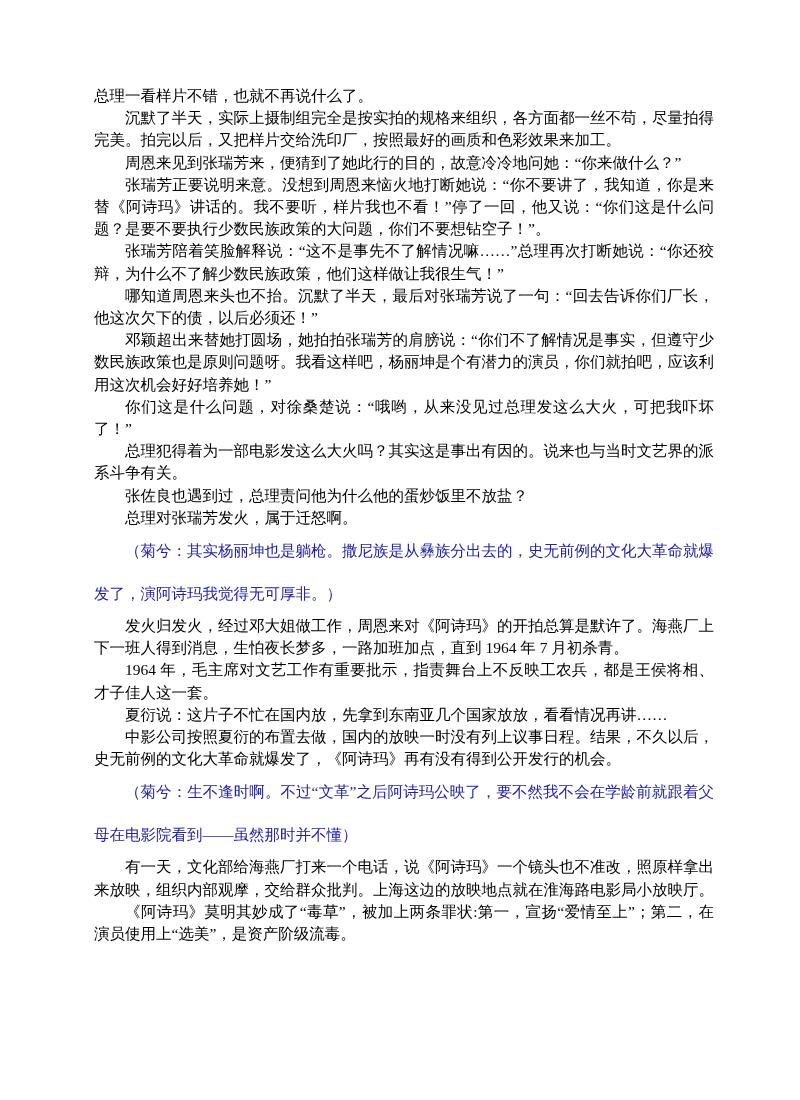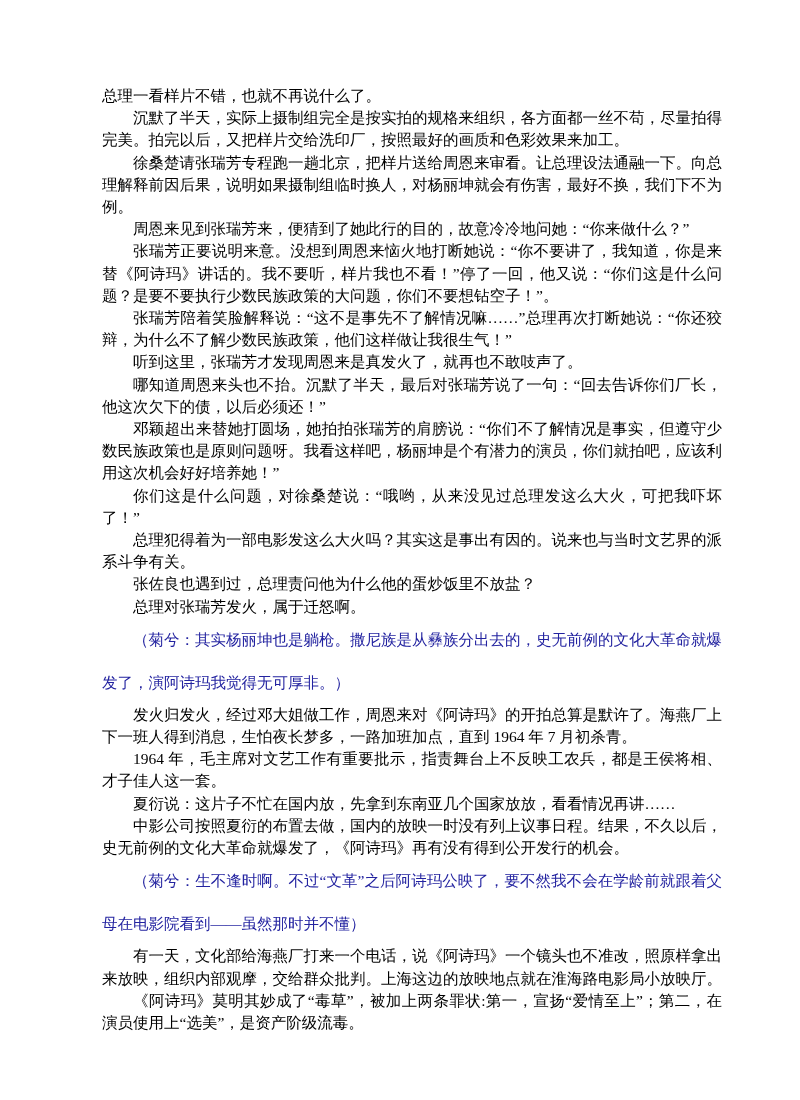--- a/index.html
+++ b/index.html
@@ -9,21 +9,21 @@
   }
   body {
     width: 800px;
     height: 1100px;
     position: relative;
     overflow: hidden;
     font-family: "Liberation Serif", "DejaVu Serif", serif;
   }
   .doc-page {
     position: absolute;
-    left: 102px;
+    left: 94px;
     top: 85px;
     width: 620px;
   }
   .doc-page p {
     margin: 0;
     padding: 0;
     font-size: 15.5px;
     line-height: 22.2px;
     color: #000000;
     text-align: justify;
@@ -37,25 +37,23 @@
     line-height: 43px;
     text-indent: 2em;
   }
 </style>
 </head>
 <body>
 
 <div class="doc-page">
   <p>总理一看样片不错，也就不再说什么了。</p>
   <p class="indent">沉默了半天，实际上摄制组完全是按实拍的规格来组织，各方面都一丝不苟，尽量拍得完美。拍完以后，又把样片交给洗印厂，按照最好的画质和色彩效果来加工。</p>
-  <p class="indent">徐桑楚请张瑞芳专程跑一趟北京，把样片送给周恩来审看。让总理设法通融一下。向总理解释前因后果，说明如果摄制组临时换人，对杨丽坤就会有伤害，最好不换，我们下不为例。</p>
   <p class="indent">周恩来见到张瑞芳来，便猜到了她此行的目的，故意冷冷地问她：“你来做什么？”</p>
   <p class="indent">张瑞芳正要说明来意。没想到周恩来恼火地打断她说：“你不要讲了，我知道，你是来替《阿诗玛》讲话的。我不要听，样片我也不看！”停了一回，他又说：“你们这是什么问题？是要不要执行少数民族政策的大问题，你们不要想钻空子！”。</p>
   <p class="indent">张瑞芳陪着笑脸解释说：“这不是事先不了解情况嘛……”总理再次打断她说：“你还狡辩，为什么不了解少数民族政策，他们这样做让我很生气！”</p>
-  <p class="indent">听到这里，张瑞芳才发现周恩来是真发火了，就再也不敢吱声了。</p>
   <p class="indent">哪知道周恩来头也不抬。沉默了半天，最后对张瑞芳说了一句：“回去告诉你们厂长，他这次欠下的债，以后必须还！”</p>
   <p class="indent">邓颖超出来替她打圆场，她拍拍张瑞芳的肩膀说：“你们不了解情况是事实，但遵守少数民族政策也是原则问题呀。我看这样吧，杨丽坤是个有潜力的演员，你们就拍吧，应该利用这次机会好好培养她！”</p>
   <p class="indent">你们这是什么问题，对徐桑楚说：“哦哟，从来没见过总理发这么大火，可把我吓坏了！”</p>
   <p class="indent">总理犯得着为一部电影发这么大火吗？其实这是事出有因的。说来也与当时文艺界的派系斗争有关。</p>
   <p class="indent">张佐良也遇到过，总理责问他为什么他的蛋炒饭里不放盐？</p>
   <p class="indent">总理对张瑞芳发火，属于迁怒啊。</p>
   <p class="annotation">（菊兮：其实杨丽坤也是躺枪。撒尼族是从彝族分出去的，史无前例的文化大革命就爆发了，演阿诗玛我觉得无可厚非。）</p>
   <p class="indent">发火归发火，经过邓大姐做工作，周恩来对《阿诗玛》的开拍总算是默许了。海燕厂上下一班人得到消息，生怕夜长梦多，一路加班加点，直到 1964 年 7 月初杀青。</p>
   <p class="indent">1964 年，毛主席对文艺工作有重要批示，指责舞台上不反映工农兵，都是王侯将相、才子佳人这一套。</p>
   <p class="indent">夏衍说：这片子不忙在国内放，先拿到东南亚几个国家放放，看看情况再讲……</p>

